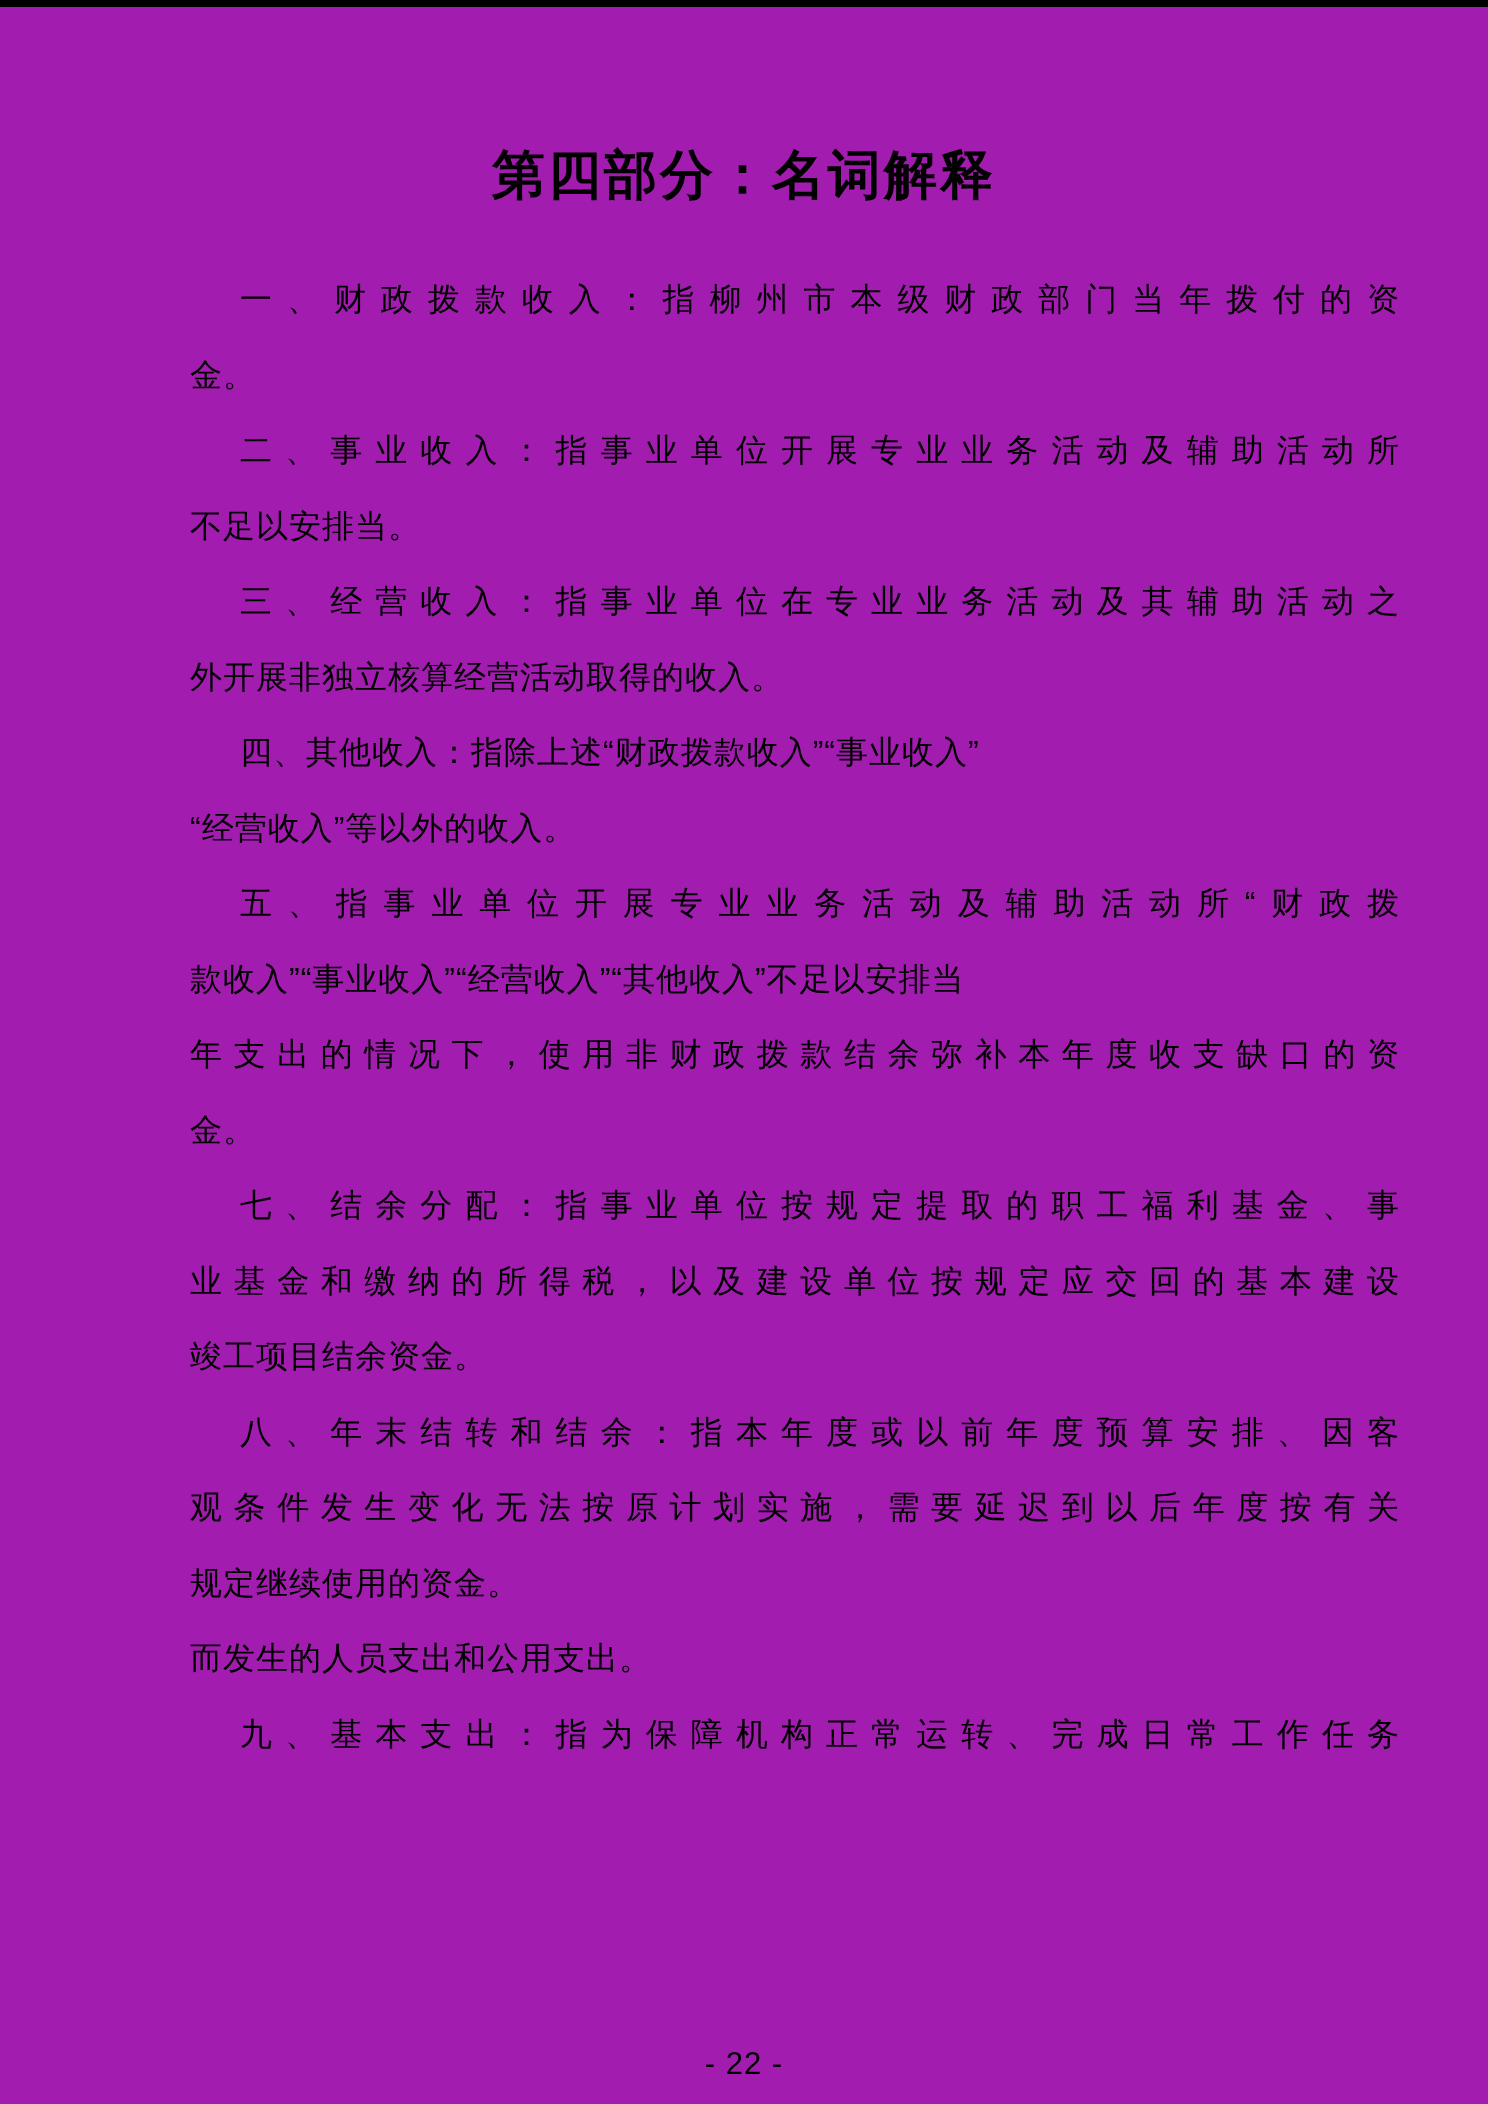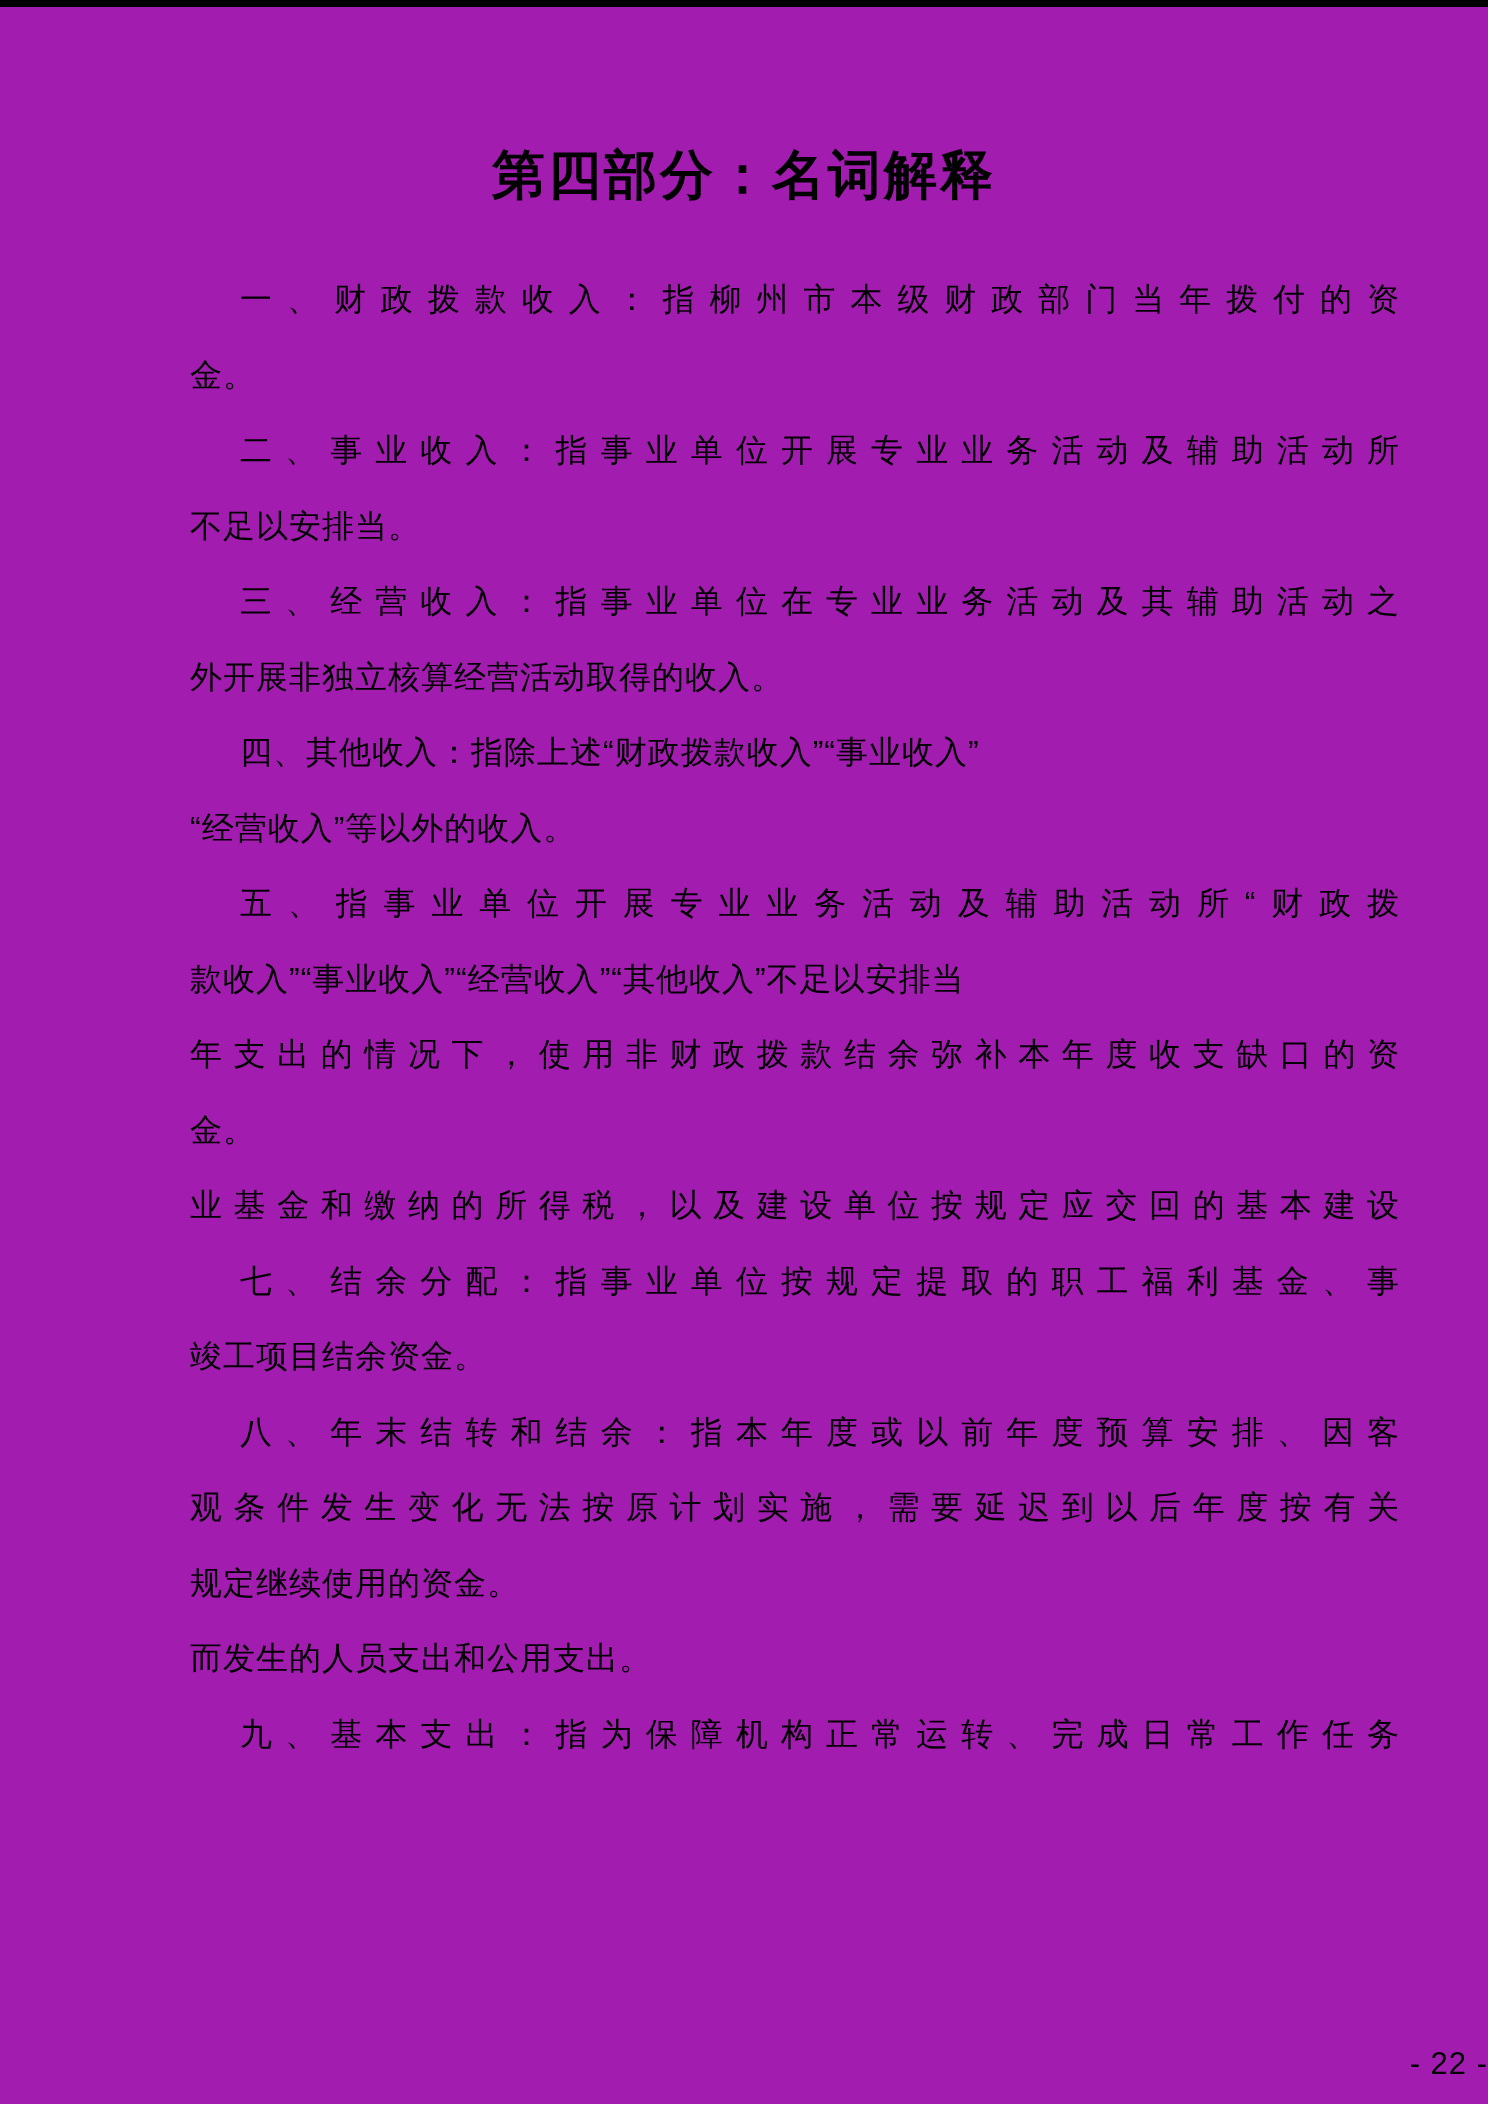--- a/index.html
+++ b/index.html
@@ -53,21 +53,21 @@
   .line.fill {
     white-space: normal;
     text-align: justify;
     text-align-last: justify;
   }
   .page-footer {
     position: absolute;
     top: 2046px;
     left: 0;
     width: 100%;
-    text-align: right;
+    text-align: center;
     font-size: 31px;
     letter-spacing: 1px;
   }
 </style>
 </head>
 <body>
 
 <div class="page">
   <div class="scan-edge-top"></div>
 
@@ -90,22 +90,22 @@
         <div class="line indent">四、其他收入：指除上述“财政拨款收入”“事业收入”</div>
         <div class="line">“经营收入”等以外的收入。</div>
       </div>
       <div class="paragraph">
         <div class="line indent fill">五、指事业单位开展专业业务活动及辅助活动所“财政拨</div>
         <div class="line">款收入”“事业收入”“经营收入”“其他收入”不足以安排当</div>
         <div class="line fill">年支出的情况下，使用非财政拨款结余弥补本年度收支缺口的资</div>
         <div class="line">金。</div>
       </div>
       <div class="paragraph">
+        <div class="line indent fill">七、结余分配：指事业单位按规定提取的职工福利基金、事</div>
         <div class="line fill">业基金和缴纳的所得税，以及建设单位按规定应交回的基本建设</div>
-        <div class="line indent fill">七、结余分配：指事业单位按规定提取的职工福利基金、事</div>
         <div class="line">竣工项目结余资金。</div>
       </div>
       <div class="paragraph">
         <div class="line indent fill">八、年末结转和结余：指本年度或以前年度预算安排、因客</div>
         <div class="line fill">观条件发生变化无法按原计划实施，需要延迟到以后年度按有关</div>
         <div class="line">规定继续使用的资金。</div>
       </div>
       <div class="paragraph">
         <div class="line">而发生的人员支出和公用支出。</div>
         <div class="line indent fill">九、基本支出：指为保障机构正常运转、完成日常工作任务</div>

